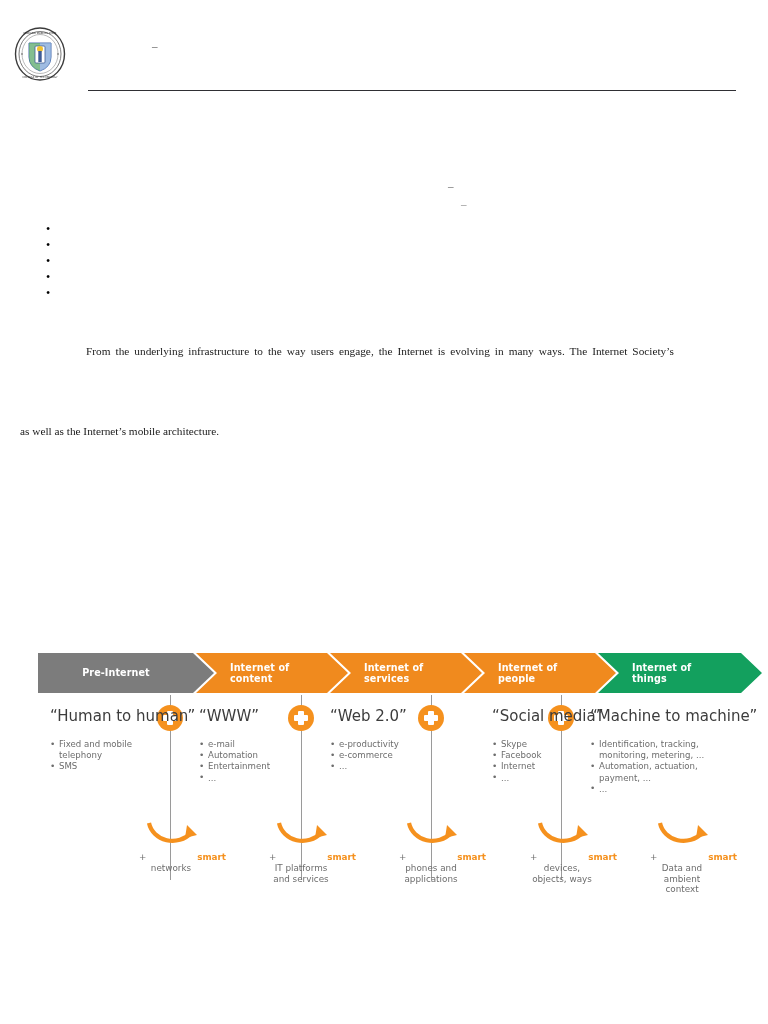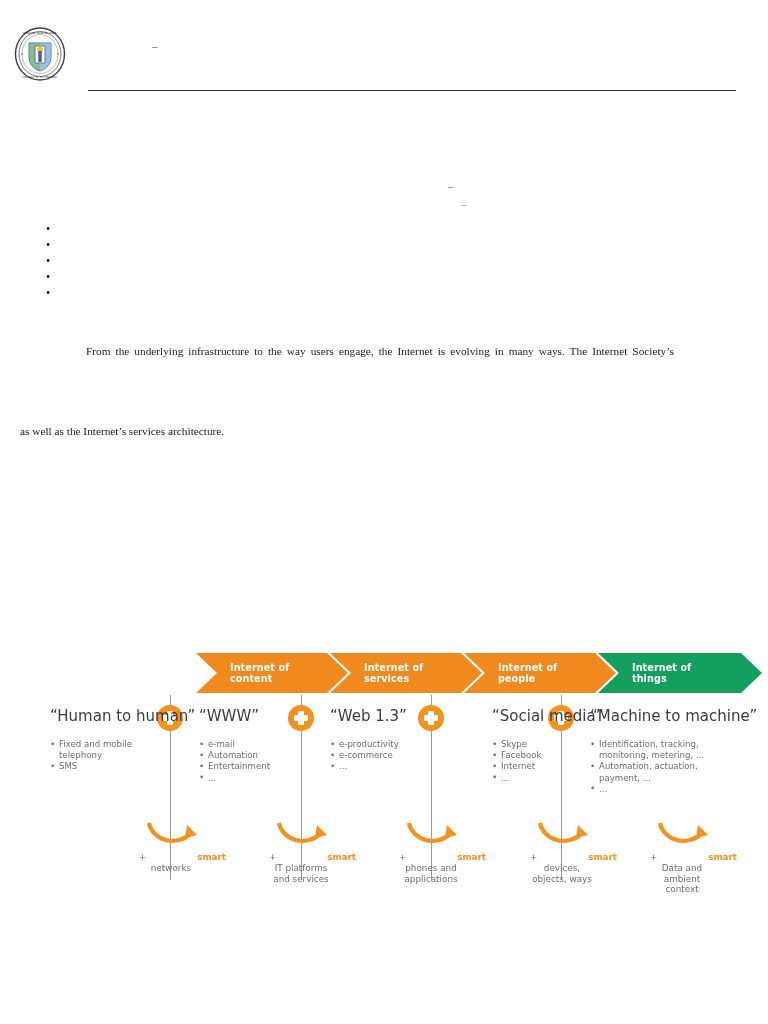--- a/index.html
+++ b/index.html
@@ -322,26 +322,29 @@
 
   <ul class="empty-bullets">
     <li></li>
     <li></li>
     <li></li>
     <li></li>
     <li></li>
   </ul>
 
   <p class="para-main">From the underlying infrastructure to the way users engage, the Internet is evolving in many ways. The Internet Society’s</p>
-  <p class="para-tail">as well as the Internet’s services architecture.</p>
+  <p class="para-tail">as well as the Internet’s mobile architecture.</p>
 </div>
 
 <div class="infographic">
 
   <div class="chevron-row">
+    <div class="chev chev-0">
+      <span class="chev-label">Pre-Internet</span>
+    </div>
     <div class="chev chev-1">
       <span class="chev-label">Internet of
 content</span>
     </div>
     <div class="chev chev-2">
       <span class="chev-label">Internet of
 services</span>
     </div>
     <div class="chev chev-3">
       <span class="chev-label">Internet of
@@ -376,21 +379,21 @@
     <div class="col-title">“WWW”</div>
     <ul class="col-list">
       <li>e-mail</li>
       <li>Automation</li>
       <li>Entertainment</li>
       <li>...</li>
     </ul>
   </div>
 
   <div class="col" style="left:330px; width:100px;">
-    <div class="col-title">“Web 1.3”</div>
+    <div class="col-title">“Web 2.0”</div>
     <ul class="col-list">
       <li>e-productivity</li>
       <li>e-commerce</li>
       <li>...</li>
     </ul>
   </div>
 
   <div class="col" style="left:460px; width:95px;margin-left:32px;">
     <div class="col-title">“Social media”</div>
     <ul class="col-list">

